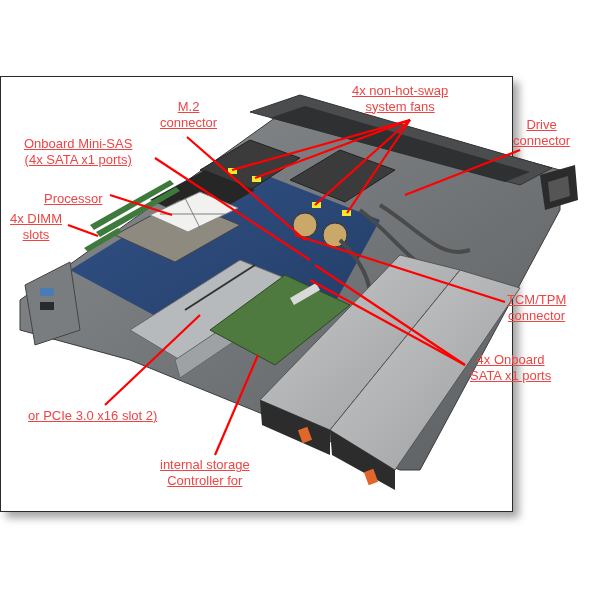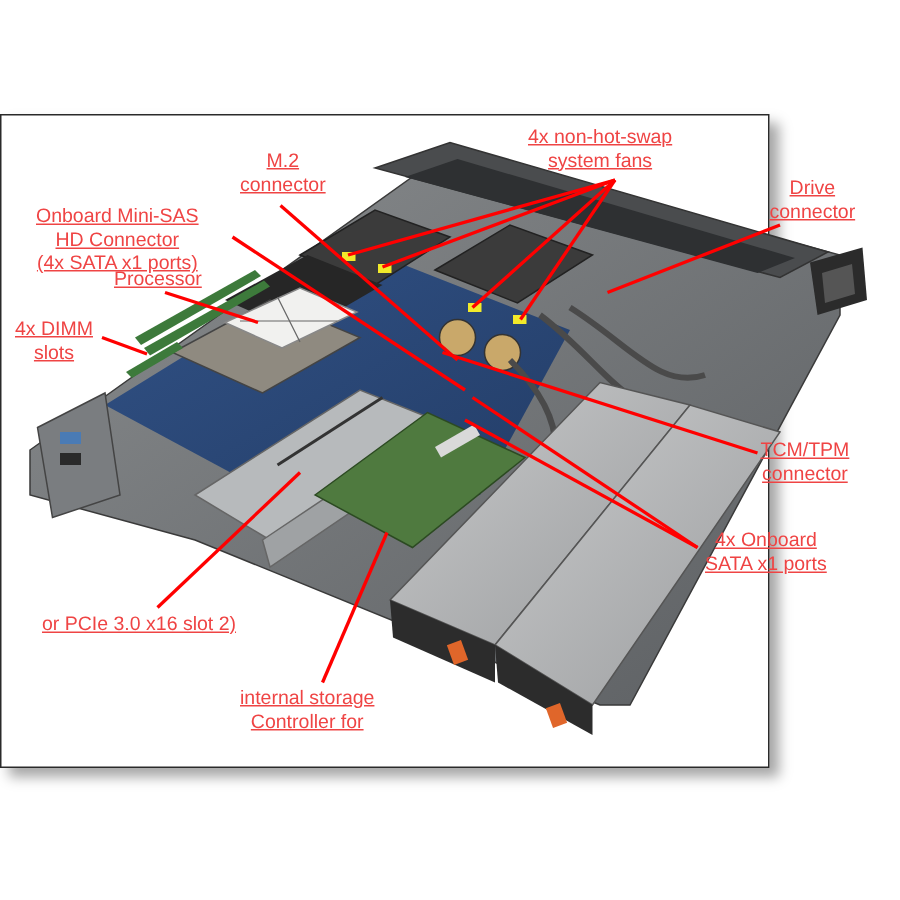--- a/index.html
+++ b/index.html
@@ -139,24 +139,23 @@
 <div class="label" style="left:160px; top:99px;">
   <span>M.2</span>
   <span>connector</span>
 </div>
 <div class="label" style="left:513px; top:117px;">
   <span>Drive</span>
   <span>connector</span>
 </div>
 <div class="label" style="left:24px; top:136px;">
   <span>Onboard Mini-SAS</span>
-  <span>HD Connector</span>
   <span>(4x SATA x1 ports)</span>
 </div>
-<div class="label" style="left:44px; top:178px;margin-left:32px;">
+<div class="label" style="left:44px; top:191px;">
   <span>Processor</span>
 </div>
 <div class="label" style="left:10px; top:211px;">
   <span>4x DIMM</span>
   <span>slots</span>
 </div>
 <div class="label" style="left:507px; top:292px;">
   <span>TCM/TPM</span>
   <span>connector</span>
 </div>

